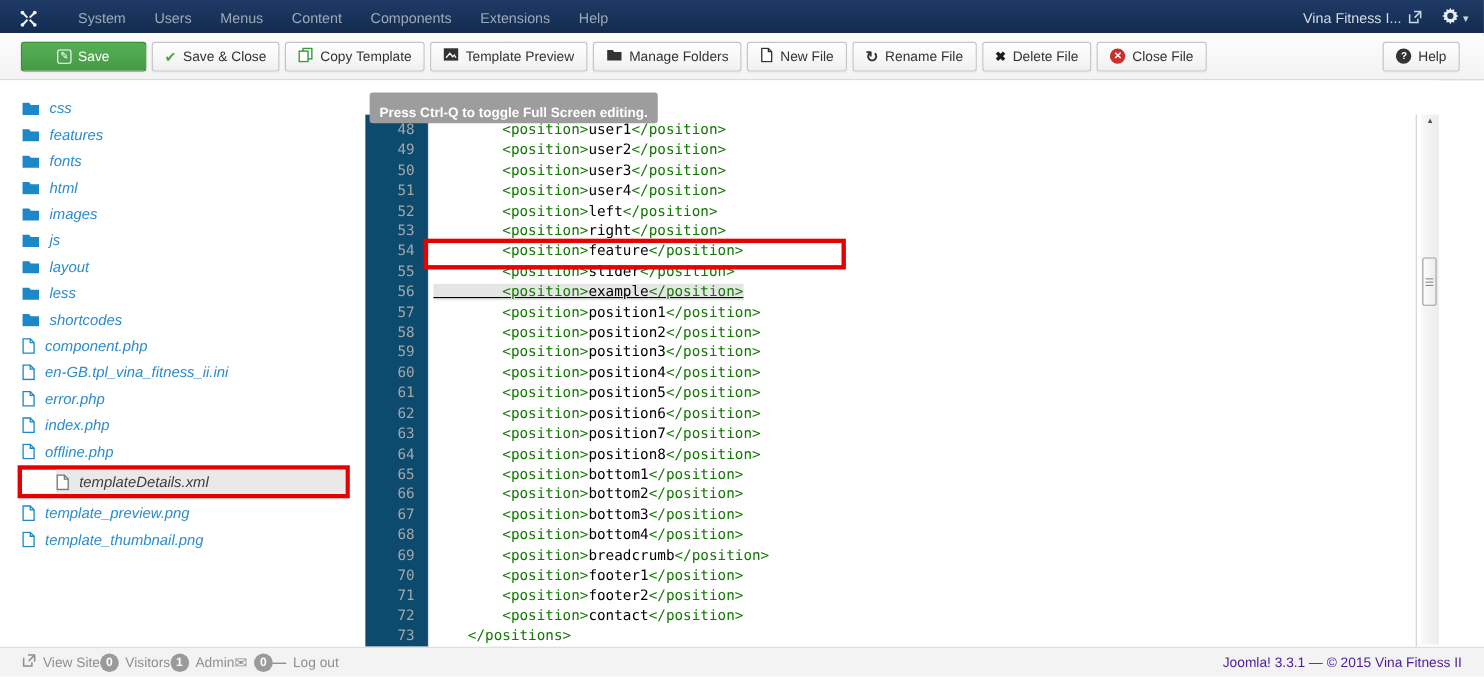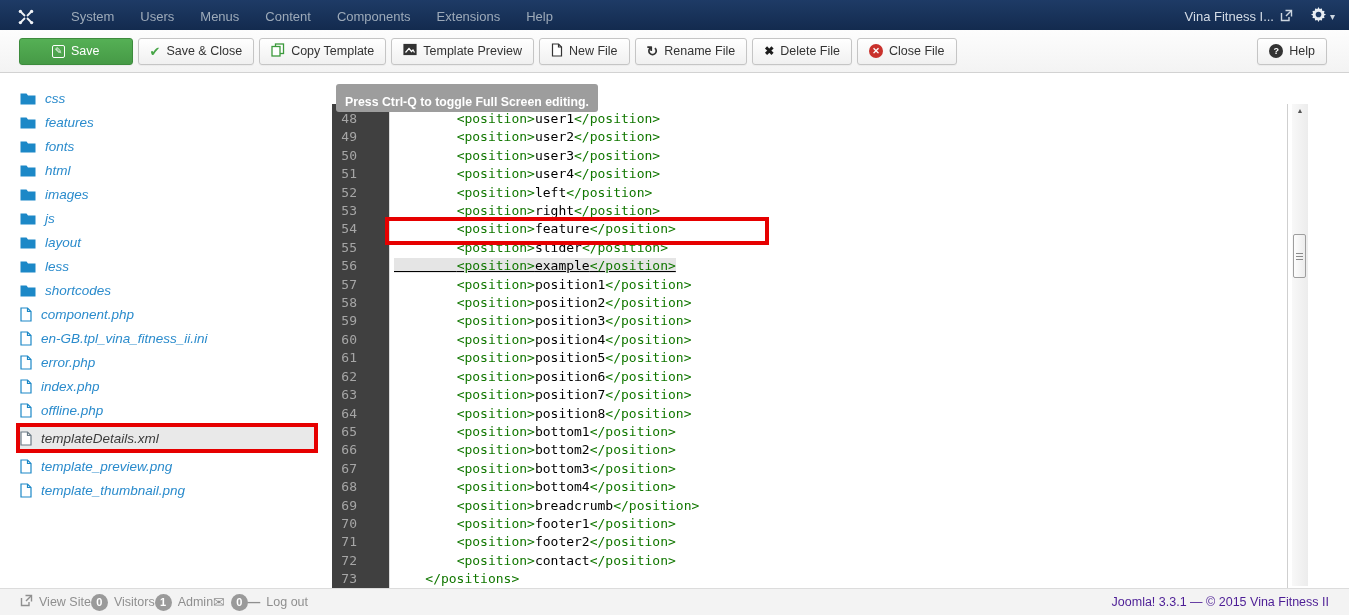--- a/index.html
+++ b/index.html
@@ -38,31 +38,31 @@
     justify-content:center; color:#fff; font-size:9px; font-weight:bold; line-height:1; }
   .circle-red { background:#c9312c; }
   .circle-dark { background:#333; }
 
   
   .tree { position:absolute; left:0; top:73px; width:332px; bottom:27px; background:#fff;
     padding:13px 0 0 20px; }
   .tree-item { height:24px; display:flex; align-items:center; gap:9px; cursor:pointer;
     color:#2a8bcc; font-size:13.5px; font-style:italic; white-space:nowrap; }
   .tree-item svg { flex:0 0 auto; }
-  .sel-file-wrap { border:4px solid #e60000; width:302px; margin:1px 0 1px -4px; }
+  .sel-file-wrap { border:4px solid #e60000; width:302px; margin:1px 0 1px -4px;padding-left:31px; }
   .sel-file-wrap .tree-item { background:#e9e9e9; color:#3c3c3c; height:22px; }
 
   
   .editor { position:absolute; left:332px; top:73px; right:41px; bottom:27px; background:#fff; }
   .cm-tooltip { position:absolute; left:4px; top:11px; background:#9d9d9d; color:#fff;
     font-size:12.3px; font-weight:bold; padding:11px 9px 3px; border-radius:3px; white-space:nowrap; z-index:9; }
   .cm-wrap { position:absolute; left:0; top:31px; right:20px; bottom:0; display:flex;
     border-right:1px solid #cfcfcf; overflow:hidden;
     font-family:"DejaVu Sans Mono", monospace; font-size:13px; line-height:18.4px; cursor:text; }
-  .cm-gutter { width:58px; background:#404040; border-right:1px solid #ddd; padding:6px 32px 0 0;
+  .cm-gutter { width:58px; background:#0c4a6e; border-right:1px solid #ddd; padding:6px 12px 0 0;
     text-align:right; color:#a6a6a6; }
   .cm-code { flex:1; padding:6px 0 0 4px; white-space:pre; color:#000; }
   .cm-tag { color:#117700; }
   .cm-sel { background:#e5e5e5;text-decoration:underline; }
   .cm-redbox { position:absolute; left:53px; top:144px; width:384px; height:28px;
     border:4px solid #e60000; z-index:5; pointer-events:none; }
 
   
   .sbar { position:absolute; right:0; top:31px; bottom:2px; width:16px;
     background:linear-gradient(to right,#f8f8f8,#ececec); }
@@ -141,20 +141,26 @@
             <rect x="1" y="3.5" width="8" height="9.5"></rect>
   </svg></span>
         <span>Copy Template</span>
       </button>
       <button class="btn">
         <span><svg width="14" height="13" viewBox="0 0 14 13" fill="none" stroke="#333" stroke-width="1.2">
     <rect x="1" y="1.5" width="12" height="10" fill="#333"></rect>
     <path d="M2.5 9.5 L6 5.5 L8.5 8.5 L10 7 L11.5 9.5" stroke="#fff" fill="none"></path>
   </svg></span>
         <span>Template Preview</span>
+      </button>
+      <button class="btn">
+        <span><svg width="15" height="13" viewBox="0 0 15 13" fill="#333">
+    <path d="M1 2.5 h5 l1.3 1.7 H14 V12 H1 z"></path>
+  </svg></span>
+        <span>Manage Folders</span>
       </button>
       <button class="btn">
         <span><svg width="12" height="14" viewBox="0 0 12 14" fill="#fff" stroke="#333" stroke-width="1.2">
     <path d="M1.5 1 H7.5 L10.5 4 V13 H1.5 z"></path>
             <path d="M7.5 1 V4 H10.5" fill="none"></path>
   </svg></span>
         <span>New File</span>
       </button>
       <button class="btn">
         <span class="glyph g-redo">↻</span>

